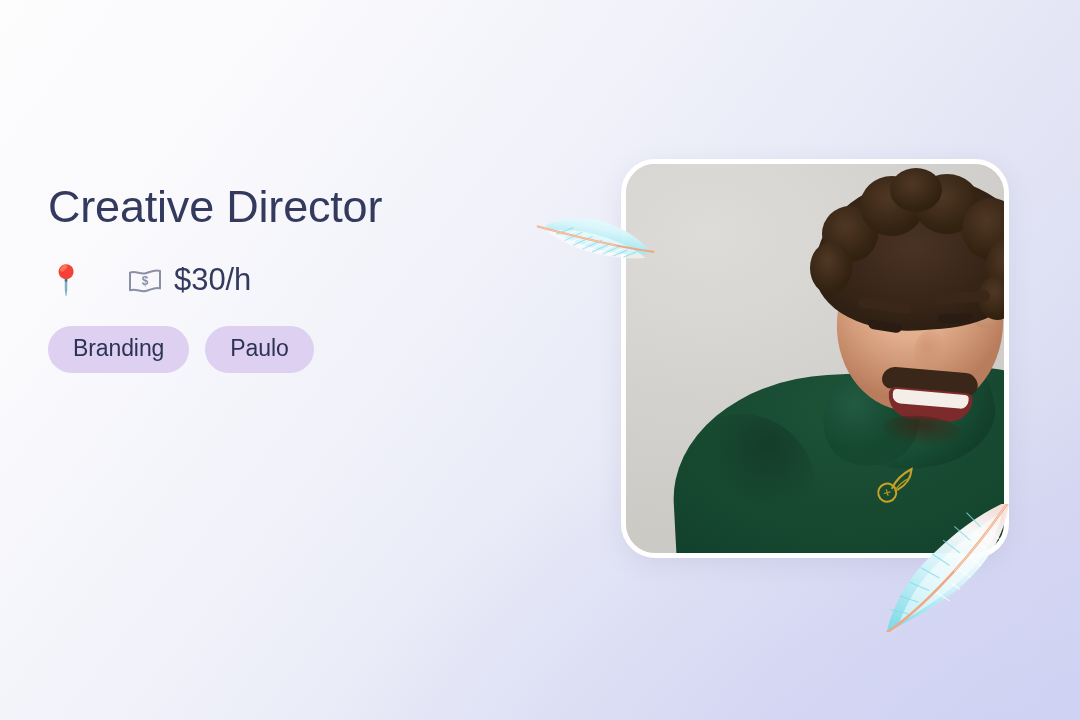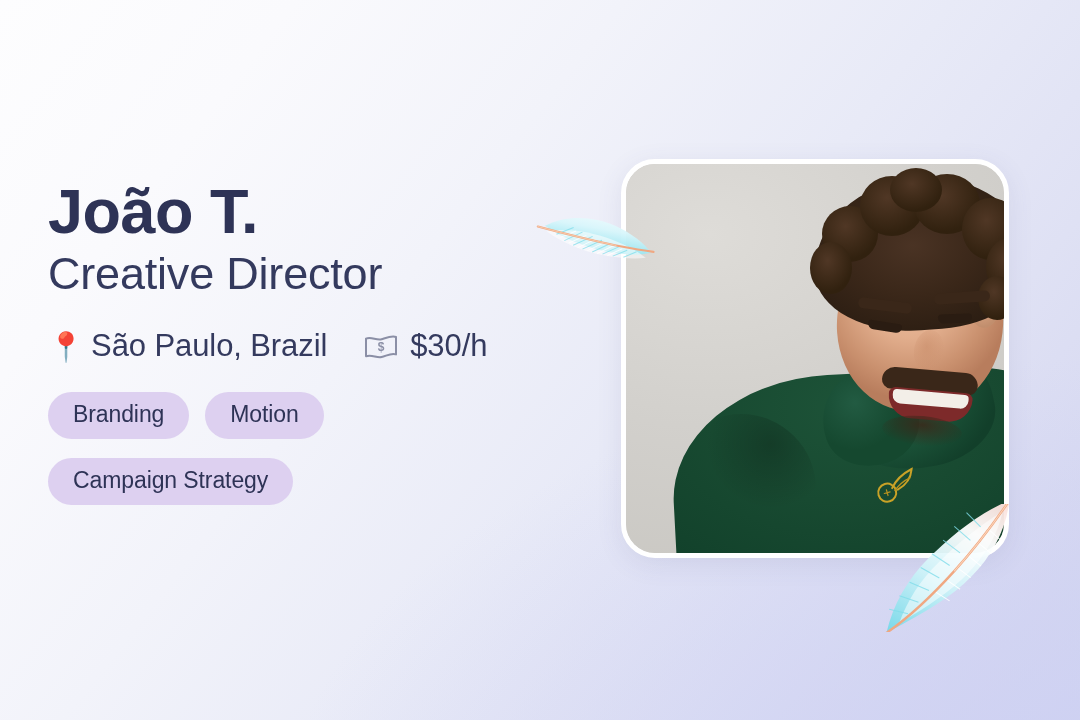--- a/index.html
+++ b/index.html
@@ -335,47 +335,44 @@
     height: 128px;
   }
 </style>
 </head>
 <body>
 
 <div id="stage">
 
   <div id="info">
 
-    <h1 id="name">João T.</h1>
 
     <h2 id="role">Creative Director</h2>
 
     <div id="meta">
 
       <div class="meta-item" id="meta-location">
         <span class="pin-emoji">📍</span>
-        <span class="meta-text">São Paulo, Brazil</span>
       </div>
 
       <div class="meta-item" id="meta-rate">
         <span>
           <svg class="note-icon" viewBox="0 0 36 28" fill="none" aria-hidden="true">
             <path d="M3 6.6c5.2-2.6 10.4 2.2 15.6 0.6 5.2-1.6 10.4-3.8 14.4-2.2v17.4c-4.6-1.8-9.4 1.4-14.4 2.6-5 1.2-10-3-15.6-0.8V6.6z" stroke="#8b8fa6" stroke-width="2" stroke-linejoin="round" fill="none"></path>
             <text x="18" y="19" text-anchor="middle" font-family="Liberation Sans, sans-serif" font-size="12" font-weight="700" fill="#8b8fa6">$</text>
           </svg>
         </span>
         <span class="meta-text">$30/h</span>
       </div>
 
     </div>
 
     <div id="tags">
       <span class="tag">Branding</span>
-      <span class="tag">Motion</span>
-      <span class="tag">Campaign Strategy</span>
+      <span class="tag">Paulo</span>
     </div>
 
   </div>
 
   <div id="photo-card">
     <div id="photo-inner">
 
       <div class="hoodie"></div>
       <div class="hoodie-shadow"></div>
       <div class="collar"></div>

